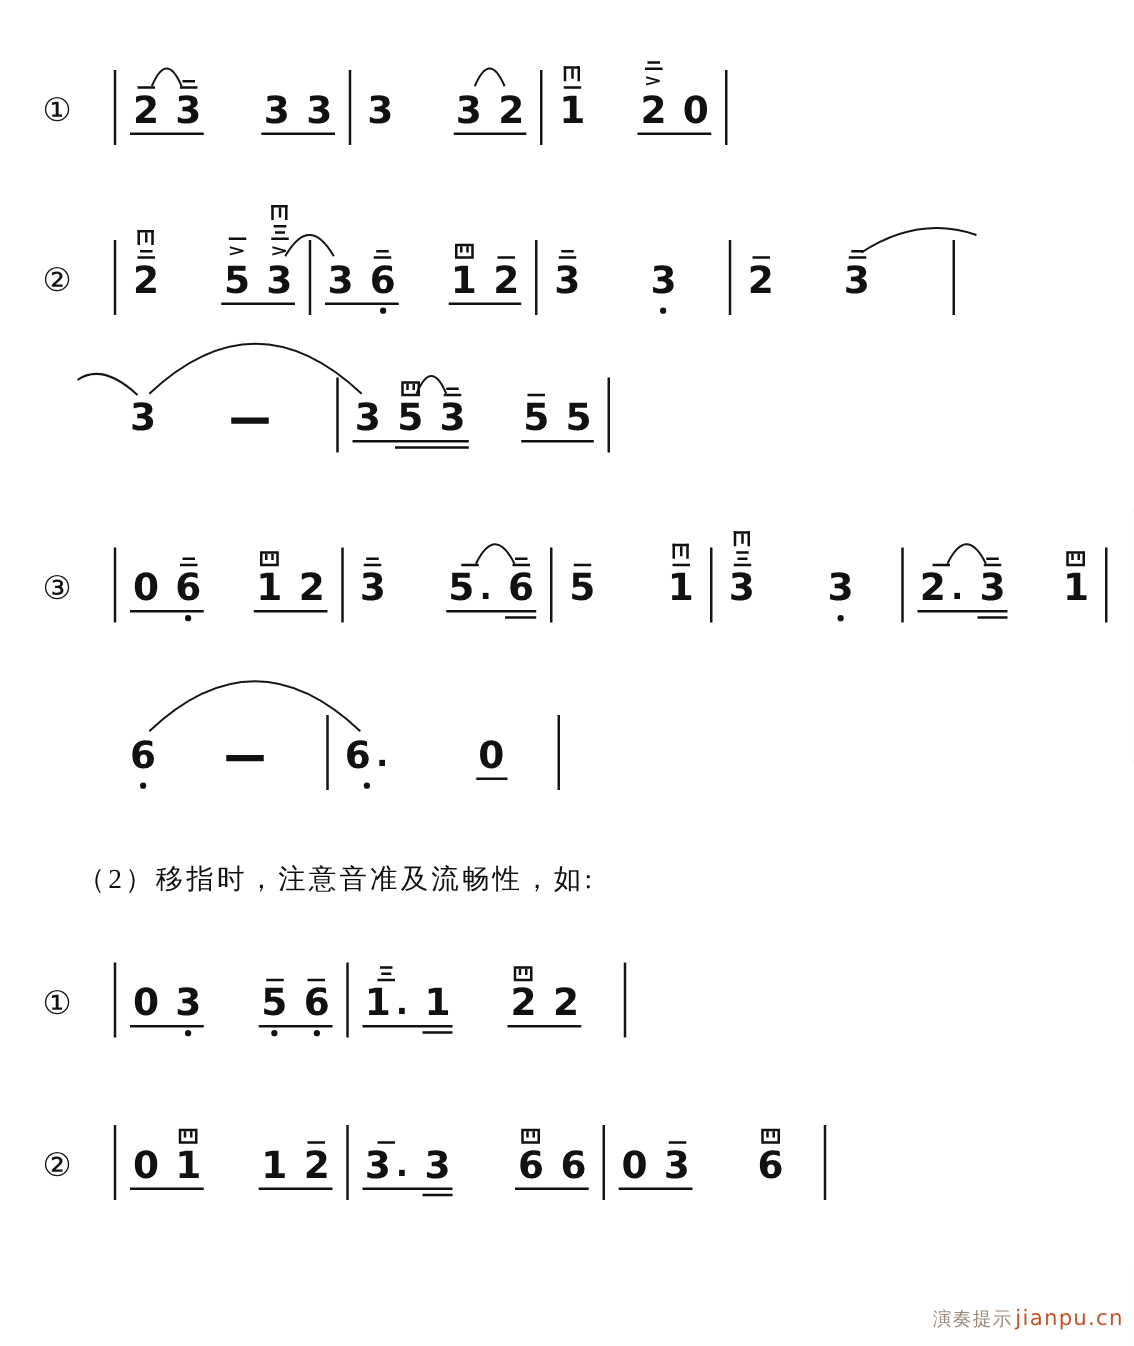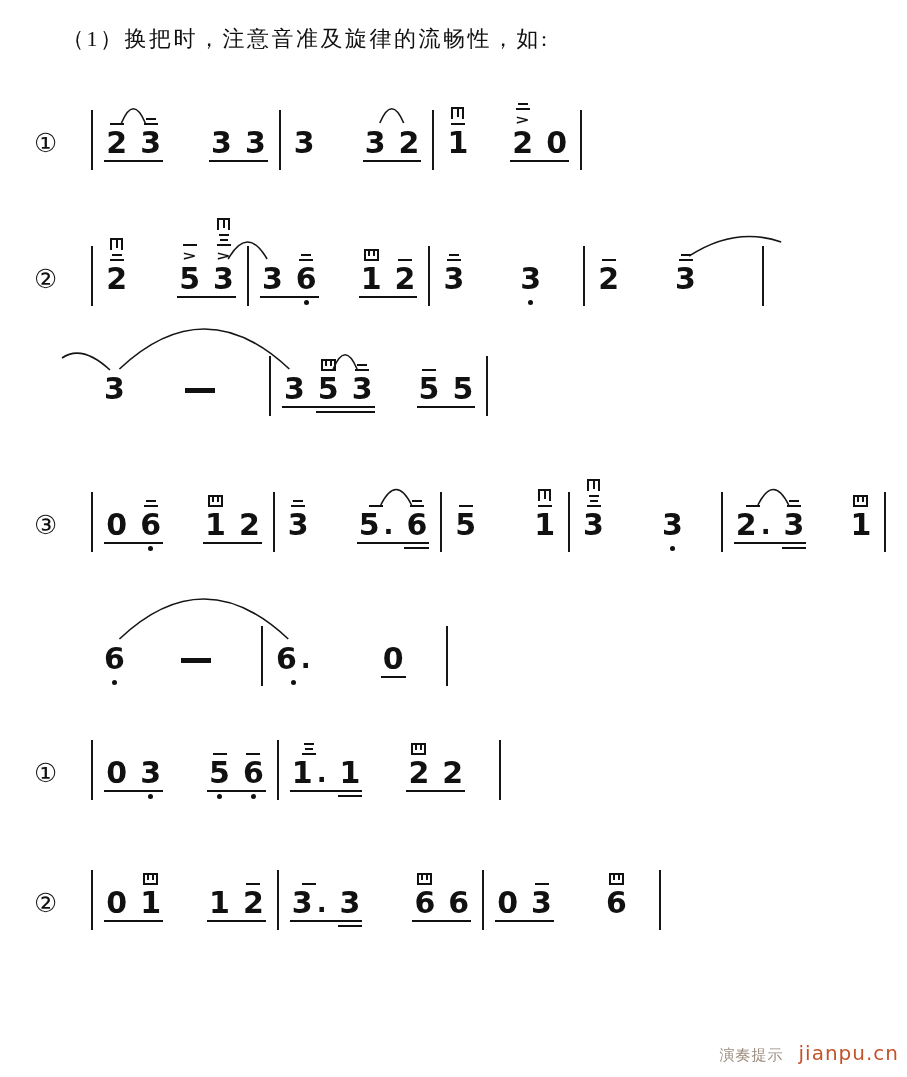--- a/index.html
+++ b/index.html
@@ -44,28 +44,27 @@
   .num{font:700 30px "DejaVu Sans","Liberation Sans",sans-serif;line-height:30px;}
   .dotafter{font:700 26px "DejaVu Sans",sans-serif;line-height:30px;margin-left:4px;}
   .lowslot{height:14px;display:flex;justify-content:center;align-items:flex-start;padding-top:6px;box-sizing:border-box;}
   .lowdot{width:5px;height:5px;border-radius:50%;background:#111;display:block;}
 
   .beam{position:absolute;height:2px;background:#111;}
   .slurlayer{position:absolute;left:0;top:0;overflow:visible;pointer-events:none;}
   .slur{fill:none;stroke:#151515;stroke-width:1.6px;}
 
   .watermark{position:absolute;right:8px;bottom:12px;font-size:15px;letter-spacing:1px;}
-  .wm-url{font-family:"DejaVu Sans","Liberation Sans",sans-serif;margin-left:15px;font-size:20px;}
+  .wm-url{font-family:"DejaVu Sans","Liberation Sans",sans-serif;margin-left:2px;font-size:17px;}
 </style>
 </head>
 <body>
 
 <div class="page">
 
-  <p class="instr">（1）换把时，注意音准及旋律的流畅性，如:</p>
   <div id="rows-0">
       <div class="mrow">
         <span class="rlabel">①</span>
         <span class="line">
           <span class="tok barline"></span>
           <span class="tok note">
             <span class="annstack">
               <span class="ann strokes">
                 <i class="hstroke" style="width: 14px;"></i>
               </span>
@@ -648,20 +647,21 @@
           <span class="tok spacer" style="width: 16px;"></span>
           <span class="tok barline"></span>
           <i class="beam" style="left: 276.641px; width: 24.875px; top: 76px;"></i>
           <svg class="slurlayer" width="344" height="88">
             <path d="M 15.4375 39 Q 99.84765625 -41 184.2578125 39" class="slur"></path>
           </svg>
         </span>
       </div>
     </div>
 
+  <p class="instr second">（2）移指时，注意音准及流畅性，如:</p>
   <div id="rows-1">
       <div class="mrow">
         <span class="rlabel">①</span>
         <span class="line">
           <span class="tok barline"></span>
           <span class="tok note">
             <span class="annstack"></span>
             <span class="numline">
               <span class="num">0</span>
             </span>

